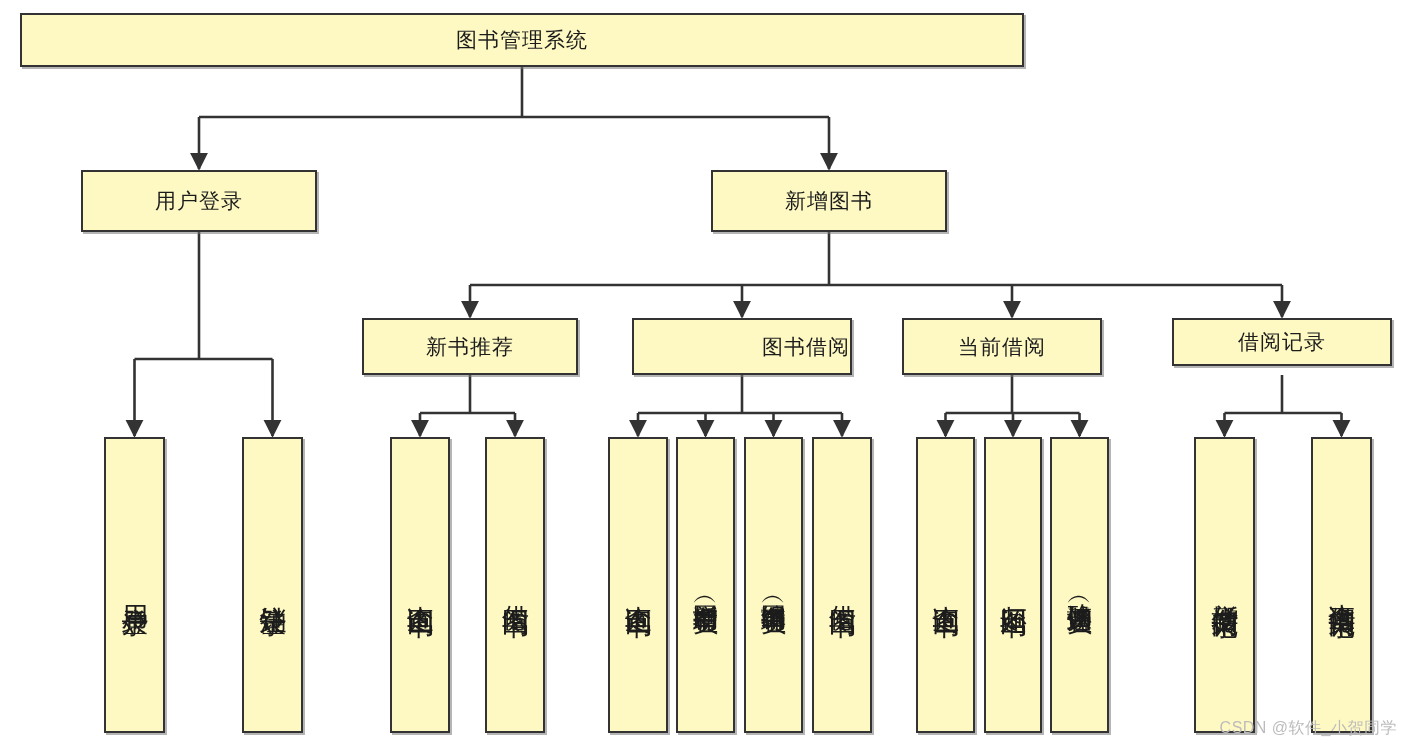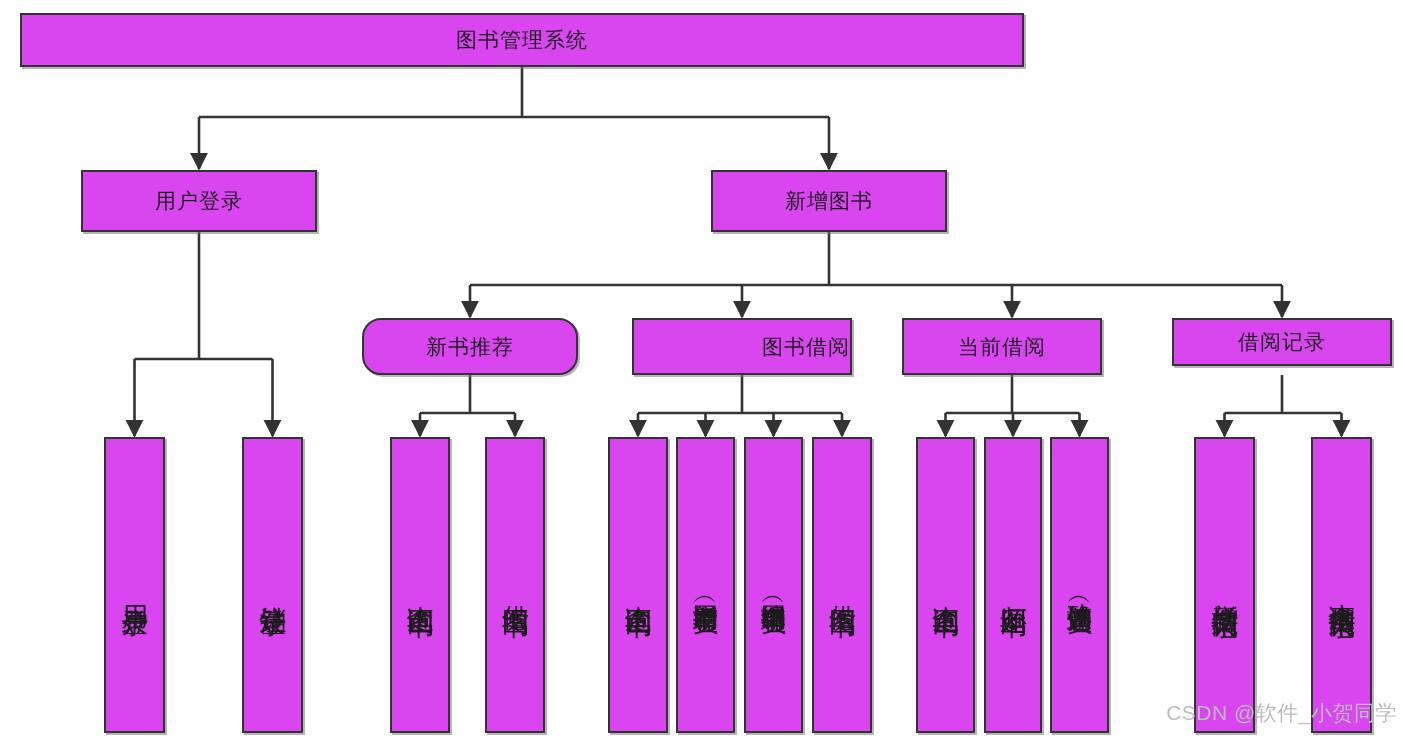--- a/index.html
+++ b/index.html
@@ -22,21 +22,21 @@
   svg#edges {
     position: absolute;
     left: 0;
     top: 0;
     width: 1405px;
     height: 747px;
   }
   .node {
     position: absolute;
     box-sizing: border-box;
-    background: #d946ef;
+    background: #fef9c3;
     border: 2px solid #333333;
     box-shadow: 2px 2px 0 rgba(120,120,120,0.55);
     display: flex;
     align-items: center;
     justify-content: center;
     color: #1c1c1c;
   }
   .node-h {
     font-size: 21px;
     letter-spacing: 1px;
@@ -51,22 +51,22 @@
     text-align: center;
     padding-top: 6px;
   }
   .node-v.small {
     font-size: 25px;
     letter-spacing: 1px;
   }
   .watermark {
     position: absolute;
     right: 8px;
-    bottom: 20px;
-    font-size: 21px;
+    bottom: 8px;
+    font-size: 16px;
     color: #bcbcbc;
     white-space: nowrap;
     letter-spacing: 0.5px;
   }
 </style>
 </head>
 <body>
 
 <div id="diagram-root">
 
@@ -116,21 +116,21 @@
   <div id="nodes-layer">
       <div class="node node-h" style="left: 20px; top: 13px; width: 1004px; height: 54px;">
         <span>图书管理系统</span>
       </div>
       <div class="node node-h" style="left: 81px; top: 170px; width: 236px; height: 62px;">
         <span>用户登录</span>
       </div>
       <div class="node node-h" style="left: 711px; top: 170px; width: 236px; height: 62px;">
         <span>新增图书</span>
       </div>
-      <div class="node node-h" style="left: 362px; top: 318px; width: 216px; height: 57px; border-radius: 19px;">
+      <div class="node node-h" style="left: 362px; top: 318px; width: 216px; height: 57px;">
         <span>新书推荐</span>
       </div>
       <div class="node node-h" style="left: 632px; top: 318px; width: 220px; height: 57px; justify-content: flex-end;">
         <span>图书借阅</span>
       </div>
       <div class="node node-h" style="left: 902px; top: 318px; width: 200px; height: 57px;">
         <span>当前借阅</span>
       </div>
       <div class="node node-h" style="left: 1172px; top: 318px; width: 220px; height: 48px;">
         <span>借阅记录</span>

